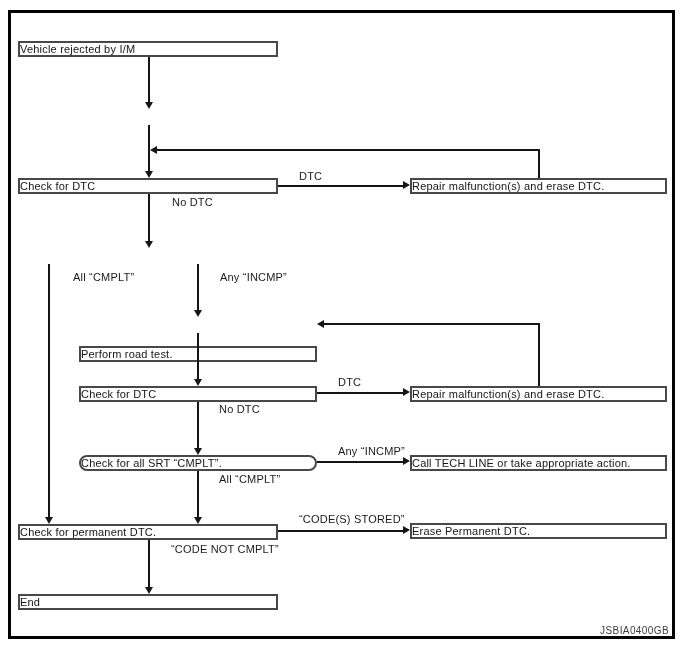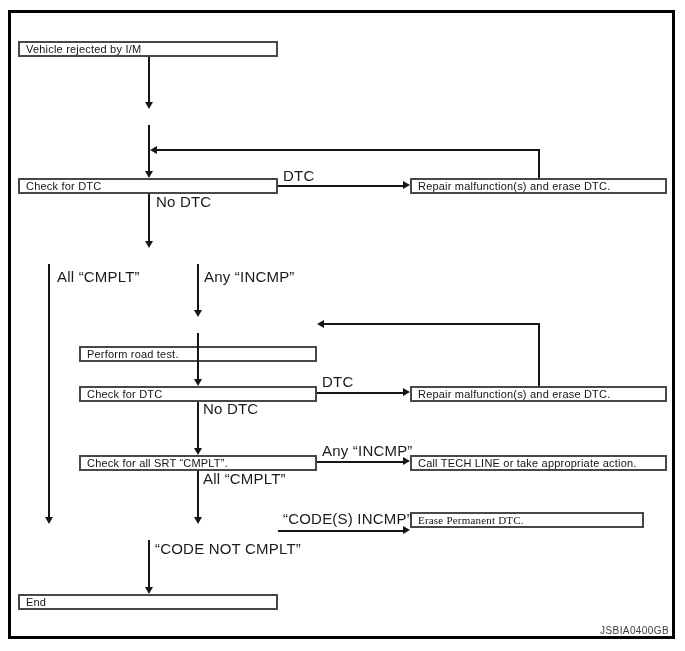--- a/index.html
+++ b/index.html
@@ -8,21 +8,21 @@
     font-family:"Liberation Sans","DejaVu Sans",sans-serif;
     color:#151515; overflow:hidden;
   }
   .frame {
     position:absolute; left:8px; top:10px; width:667px; height:629px;
     border:3px solid #000000; box-sizing:border-box;
   }
   .node {
     position:absolute; box-sizing:border-box; height:16px;
     border:2px solid #484848; background:#ffffff;
-    display:flex; align-items:center; padding-left:6px;
+    display:flex; align-items:center; 
     font-size:11px; line-height:11px; white-space:nowrap;
     letter-spacing:0.2px;
   }
   .vline { position:absolute; width:2px; background:#151515; }
   .hline { position:absolute; height:2px; background:#151515; }
   .arr-down {
     position:absolute; width:0; height:0;
     border-left:4px solid transparent; border-right:4px solid transparent;
     border-top:7px solid #151515;
   }
@@ -30,46 +30,47 @@
     position:absolute; width:0; height:0;
     border-top:4px solid transparent; border-bottom:4px solid transparent;
     border-left:7px solid #151515;
   }
   .arr-left {
     position:absolute; width:0; height:0;
     border-top:4px solid transparent; border-bottom:4px solid transparent;
     border-right:7px solid #151515;
   }
   .lbl {
-    position:absolute; font-size:15px; line-height:12px;
-    white-space:nowrap; letter-spacing:0.2px; color:#1a1a1a;
+    position:absolute; font-size:11px; line-height:12px;
+    white-space:nowrap; letter-spacing:0.2px; color:#1a1a1a;margin-left:16px;
   }
   .figcode {
     position:absolute; right:16px; top:625px;
     font-size:10px; letter-spacing:0.4px; color:#3d3d3d;
   }
 </style>
 </head>
 <body>
 
 <div id="canvas">
 
   <div class="frame"></div>
 
   <div class="node" style="left:18px; top:41px;  width:260px;">Vehicle rejected by I/M</div>
   <div class="node" style="left:18px; top:178px; width:260px;">Check for DTC</div>
   <div class="node" style="left:79px; top:317px; width:238px;margin-top:29px;">Perform road test.</div>
   <div class="node" style="left:79px; top:386px; width:238px;">Check for DTC</div>
-  <div class="node" style="left:79px; top:455px; width:238px;">Check for all SRT “CMPLT”.</div>
+  <div class="node" style="left:79px; top:455px; width:238px;border-radius:8px;">Check for all SRT “CMPLT”.</div>
+  <div class="node" style="left:18px; top:524px; width:260px;">Check for permanent DTC.</div>
   <div class="node" style="left:18px; top:594px; width:260px;">End</div>
 
   <div class="node" style="left:410px; top:178px; width:257px;">Repair malfunction(s) and erase DTC.</div>
   <div class="node" style="left:410px; top:386px; width:257px;">Repair malfunction(s) and erase DTC.</div>
   <div class="node" style="left:410px; top:455px; width:257px;">Call TECH LINE or take appropriate action.</div>
-  <div class="node" style="left:410px; top:512px; width:234px;font-family:Liberation Serif, serif;">Erase Permanent DTC.</div>
+  <div class="node" style="left:410px; top:523px; width:257px;">Erase Permanent DTC.</div>
 
   <div class="vline" style="left:148px; top:57px;  height:46px;"></div>
   <div class="arr-down" style="left:145px; top:102px;"></div>
 
   <div class="vline" style="left:148px; top:125px; height:47px;"></div>
   <div class="arr-down" style="left:145px; top:171px;"></div>
 
   <div class="vline" style="left:148px; top:194px; height:48px;"></div>
   <div class="arr-down" style="left:145px; top:241px;"></div>
 
@@ -112,18 +113,18 @@
   <div class="arr-left" style="left:317px; top:320px;"></div>
 
   <div class="lbl" style="left:283px; top:170px;">DTC</div>
   <div class="lbl" style="left:156px; top:196px;">No DTC</div>
   <div class="lbl" style="left:57px;  top:271px;">All “CMPLT”</div>
   <div class="lbl" style="left:204px; top:271px;">Any “INCMP”</div>
   <div class="lbl" style="left:322px; top:376px;">DTC</div>
   <div class="lbl" style="left:203px; top:403px;">No DTC</div>
   <div class="lbl" style="left:322px; top:445px;">Any “INCMP”</div>
   <div class="lbl" style="left:203px; top:473px;">All “CMPLT”</div>
-  <div class="lbl" style="left:283px; top:513px;">“CODE(S) INCMP”</div>
+  <div class="lbl" style="left:283px; top:513px;">“CODE(S) STORED”</div>
   <div class="lbl" style="left:155px; top:543px;">“CODE NOT CMPLT”</div>
 
   <div class="figcode">JSBIA0400GB</div>
 
 </div>
 
 </body></html>

